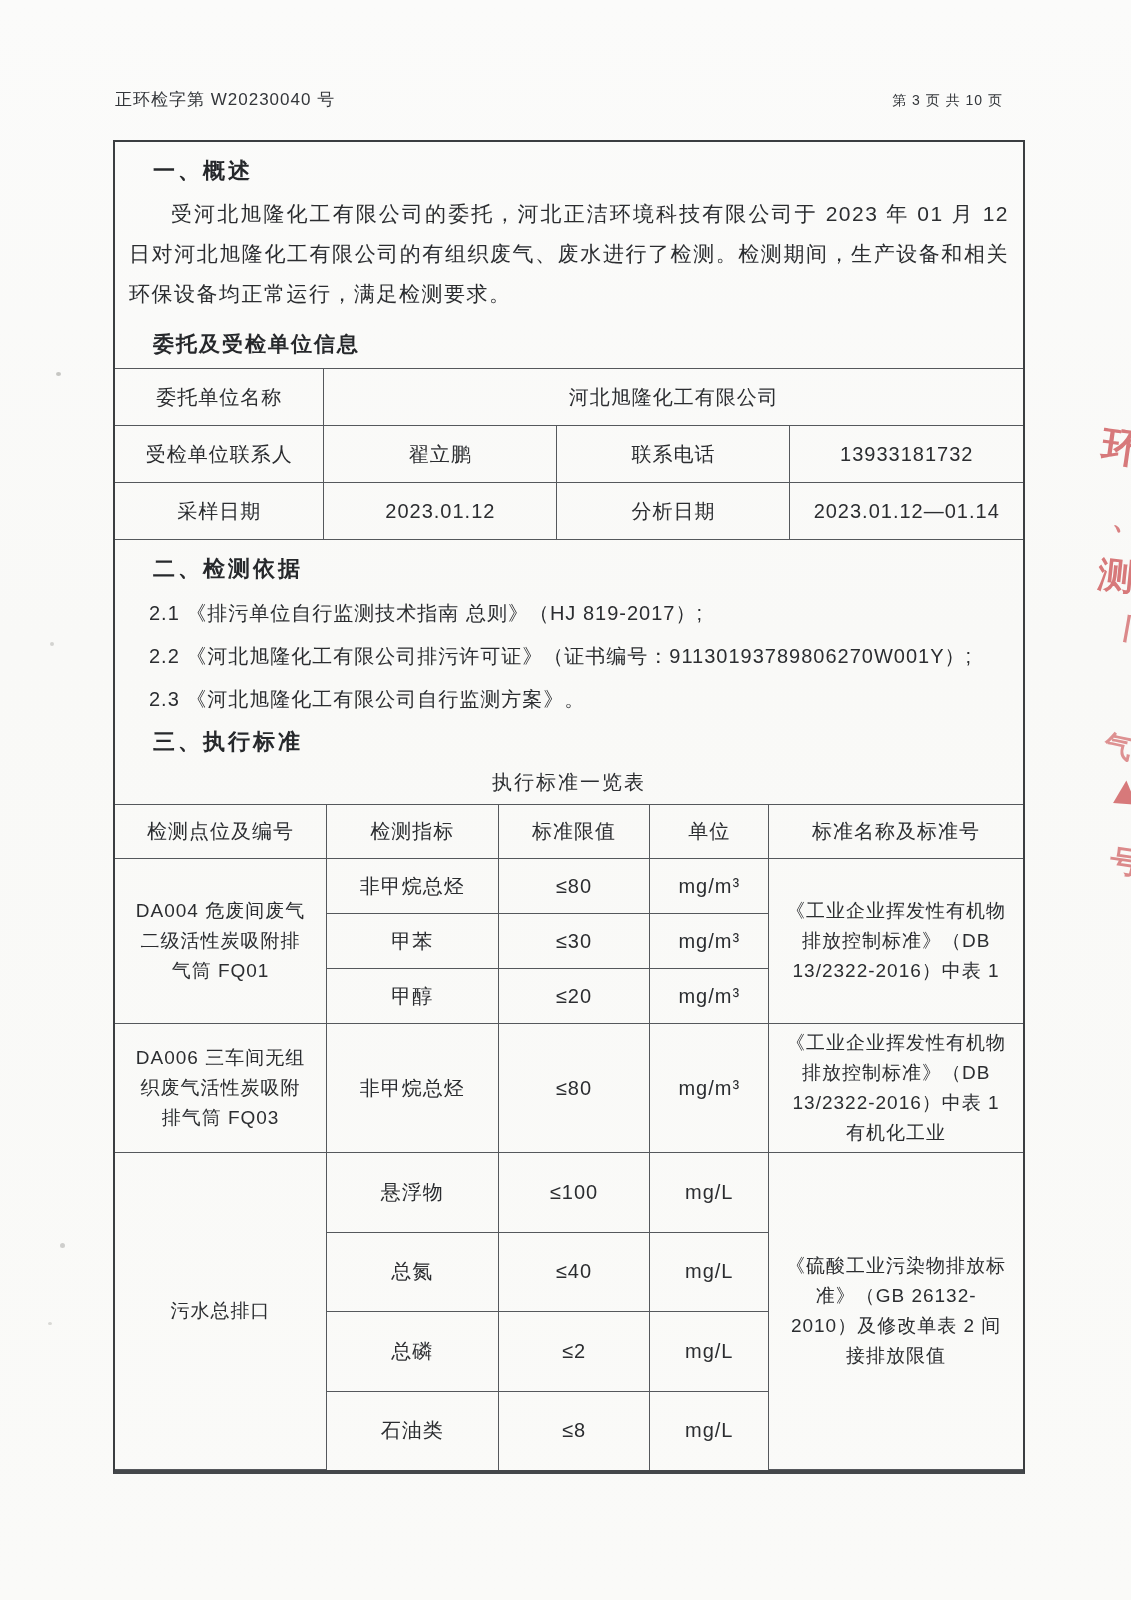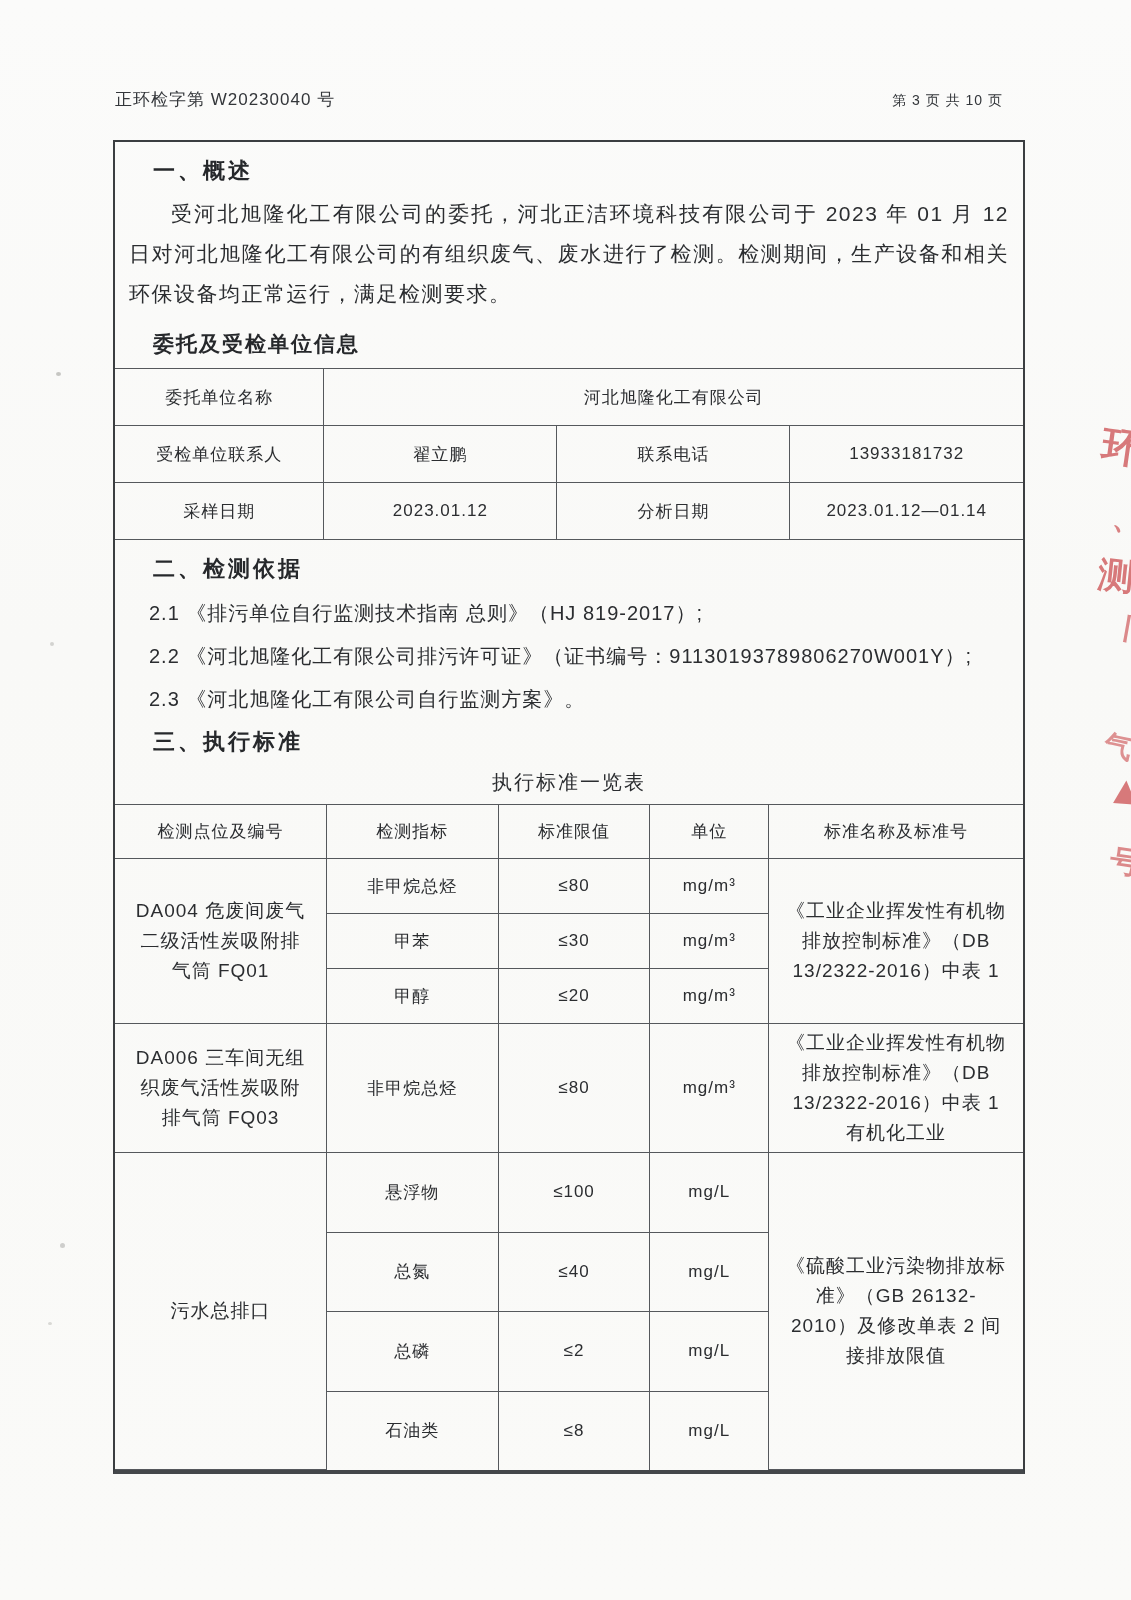--- a/index.html
+++ b/index.html
@@ -26,21 +26,21 @@
 
   .sec-heading { margin:14px 0 0 38px; font-size:22px; font-weight:600; letter-spacing:3px; color:#26282b; }
   .para {
     margin:8px 14px 0 14px; font-size:21px; line-height:40px; letter-spacing:1.5px;
     text-indent:2em; text-align:justify; color:#2b2d30;
   }
   .sub-heading { margin:16px 0 10px 38px; font-size:21px; font-weight:600; letter-spacing:2px; color:#26282b; }
 
   table { border-collapse:collapse; width:100%; table-layout:fixed; }
   td, th { border:1px solid #55585c; font-weight:normal; text-align:center; vertical-align:middle;
-           font-size:17px; letter-spacing:1px; color:#2b2d30; padding:2px 6px; }
+           font-size:20px; letter-spacing:1px; color:#2b2d30; padding:2px 6px; }
   td:first-child, th:first-child { border-left:none; }
   td:last-child,  th:last-child  { border-right:none; }
 
   .info-table tr { height:57px; }
   .info-table .c1 { width:23%; }
   .info-table .c2 { width:28.7%; }
   .info-table .c3 { width:17.7%; }
   .info-table .c4 { width:30.6%; }
 
   .basis-item { margin:16px 0 0 34px; font-size:20px; letter-spacing:1px; color:#2b2d30; }

